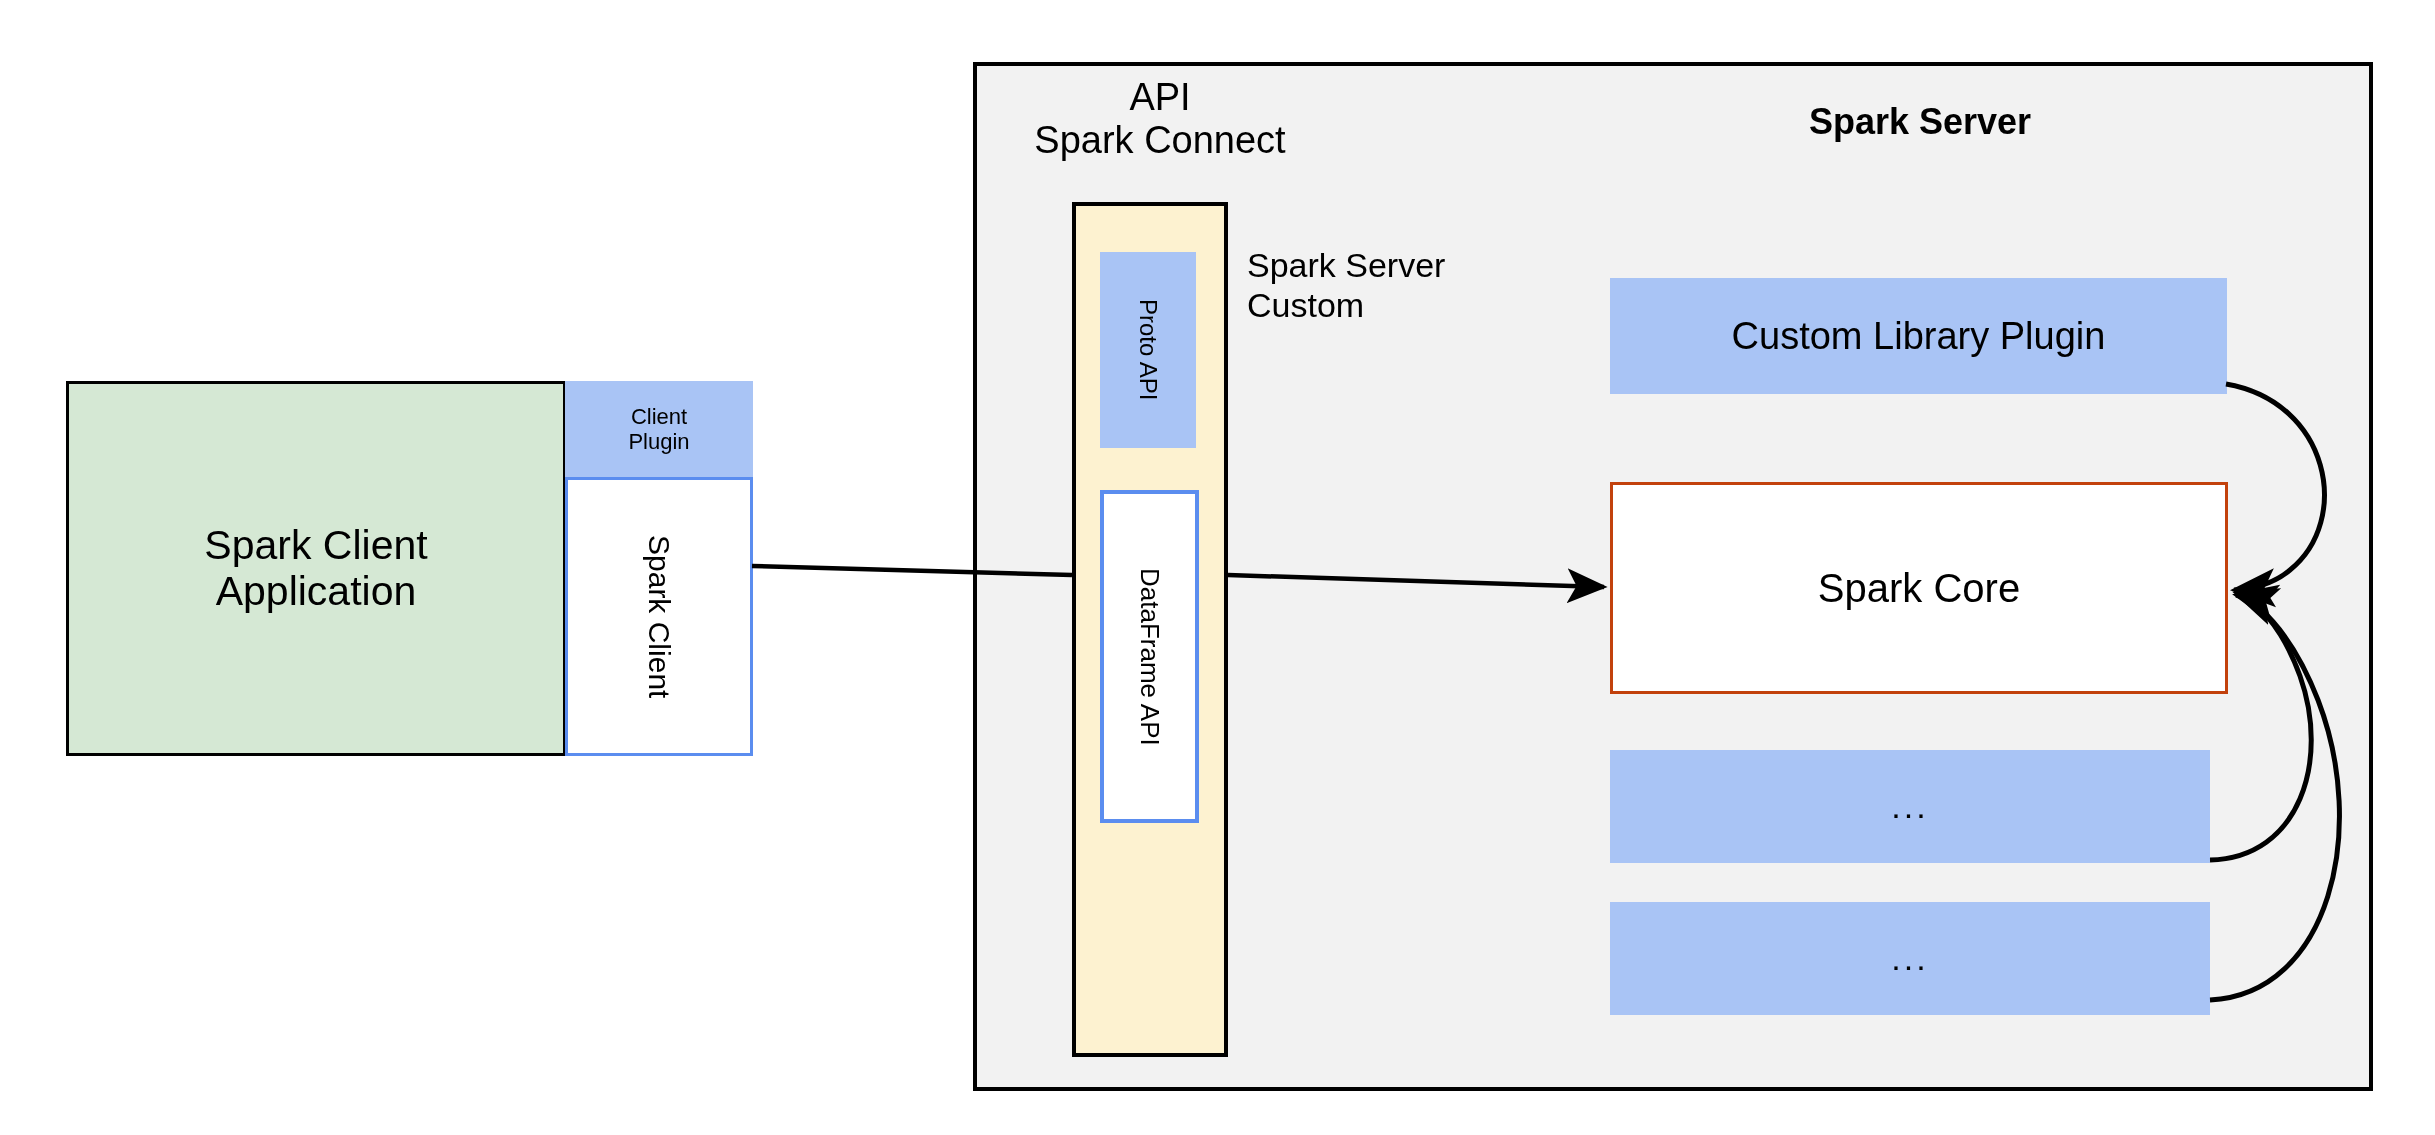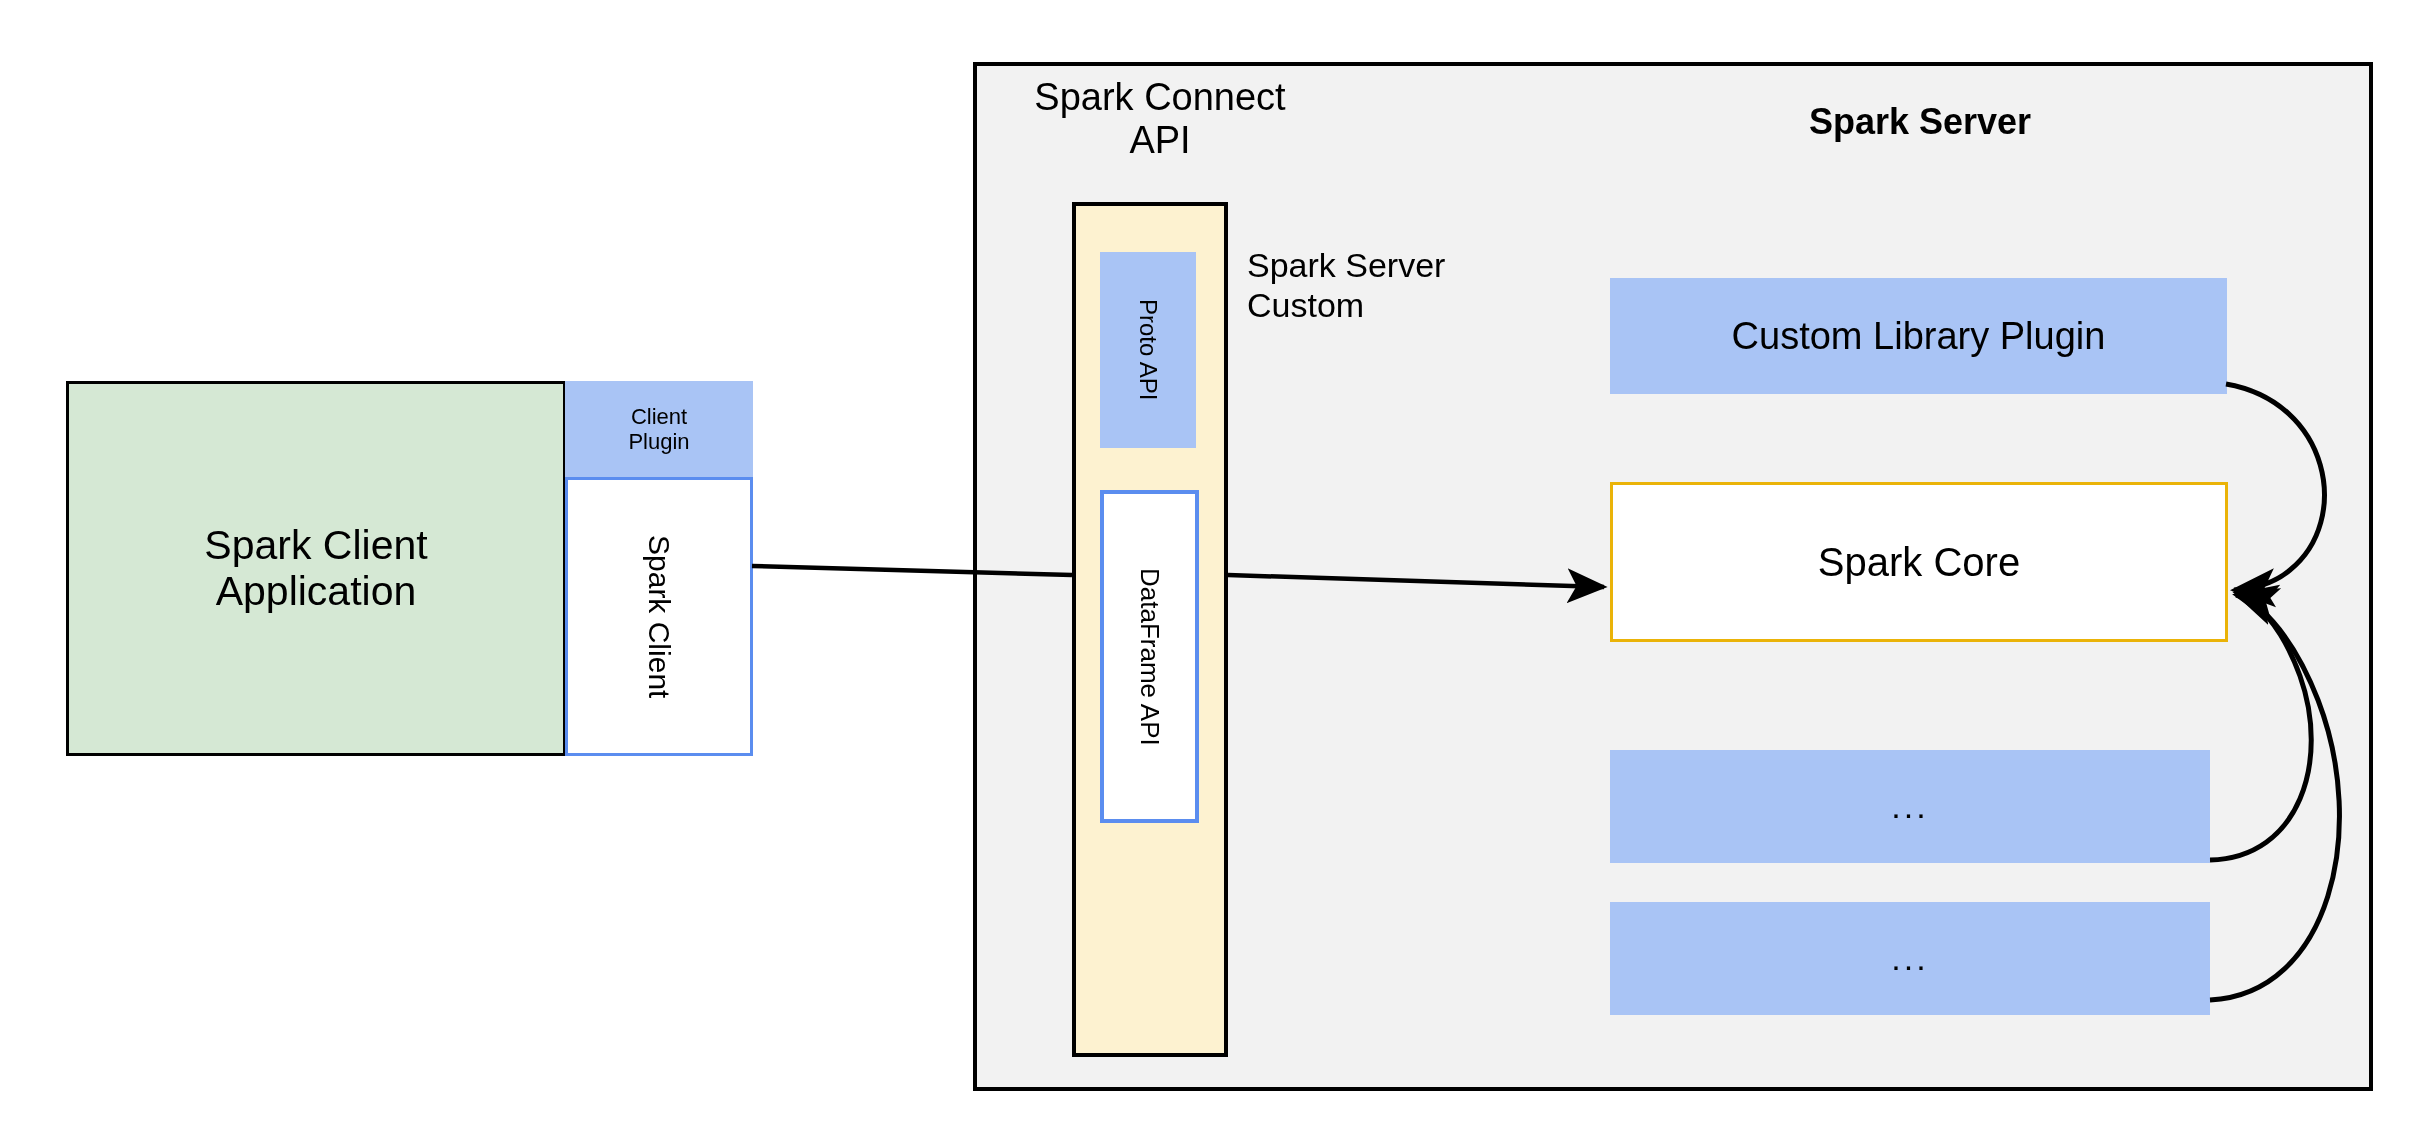--- a/index.html
+++ b/index.html
@@ -117,23 +117,23 @@
   
   #custom-library-plugin-box {
     left: 1610px; top: 278px;
     width: 617px; height: 116px;
     background: #a9c4f5;
     border: 1px solid #a9c4f5;
     font-size: 38px;
   }
   #spark-core-box {
     left: 1610px; top: 482px;
-    width: 618px; height: 160px;
-    background: #ffffff;
-    border: 3px solid #eab308;
+    width: 618px; height: 212px;
+    background: #ffffff;
+    border: 3px solid #c2410c;
     font-size: 40px;
   }
   #ellipsis-box-1 {
     left: 1610px; top: 750px;
     width: 600px; height: 113px;
     background: #a9c4f5;
     border: 1px solid #a9c4f5;
     font-size: 34px;
     letter-spacing: 3px;
   }
@@ -155,22 +155,22 @@
   }
 </style>
 </head>
 <body>
 
 <div id="canvas">
 
   <div class="box" id="server-panel"></div>
 
   <div class="box" id="spark-connect-api-label">
+    <span>API</span>
     <span>Spark Connect</span>
-    <span>API</span>
   </div>
 
   <div class="box" id="spark-server-title">Spark Server</div>
 
   <div class="box" id="server-library-column"></div>
 
   <div class="box" id="proto-api-box">
     <span class="vert-text">Proto API</span>
   </div>
 

